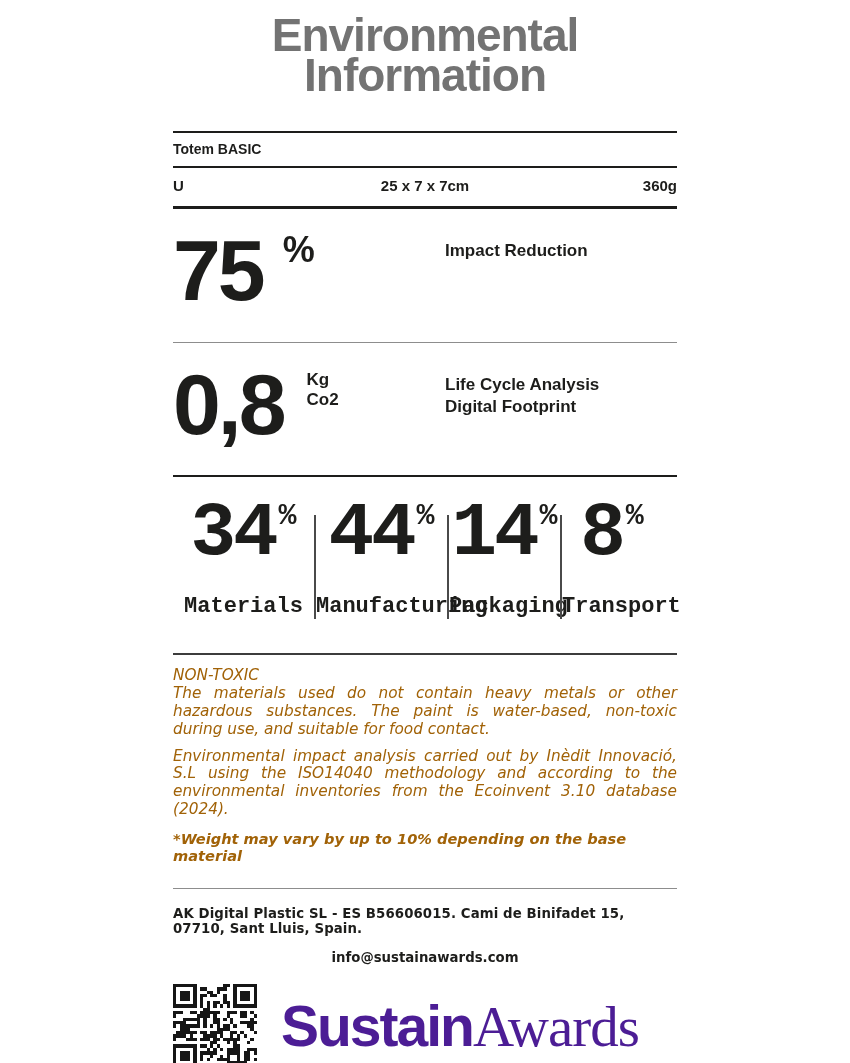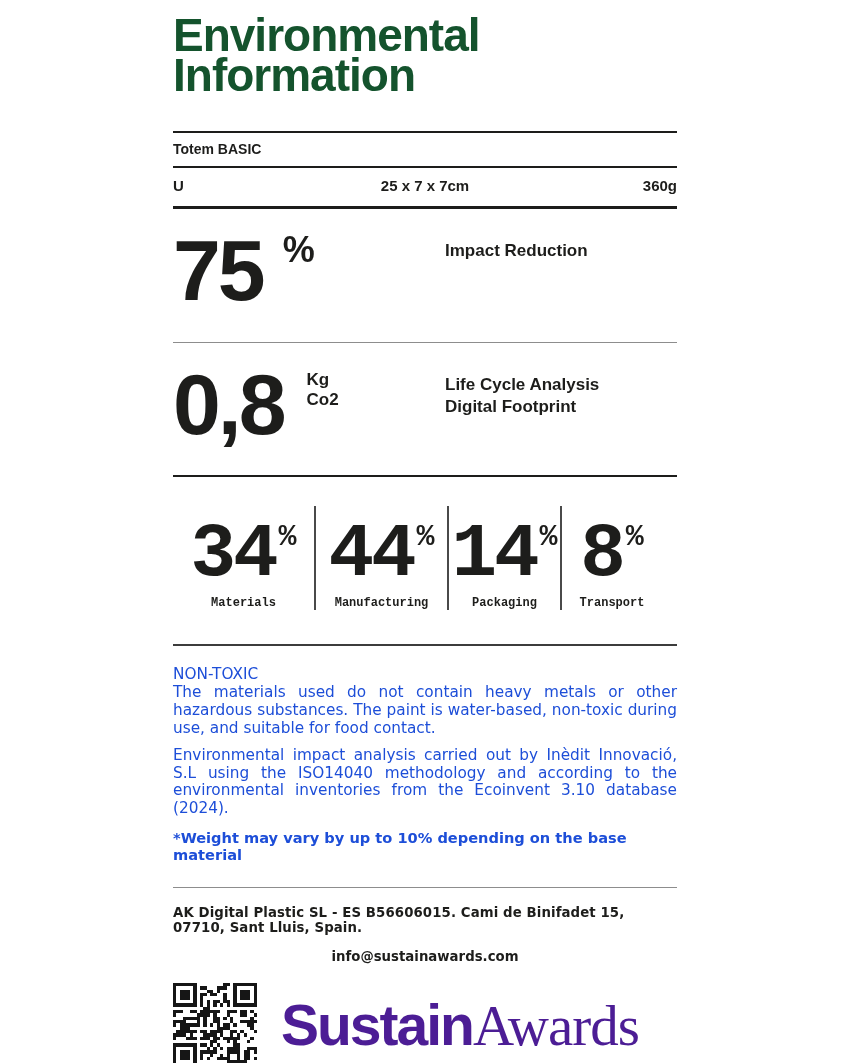--- a/index.html
+++ b/index.html
@@ -13,21 +13,22 @@
     overflow: hidden;
   }
   .content { width: 504px; margin: 0 auto; padding-top: 16px; }
 
   
   .title {
     font-weight: bold;
     font-size: 46px;
     line-height: 0.86;
     letter-spacing: -1px;
-    color: #14532d;
+    color: #737373;
+    text-align: center;
   }
   .title span { display: block; }
 
   
   .rule-b2 { border-top: 2px solid #1d1d1b; }
   .rule-b3 { border-top: 3px solid #1d1d1b; }
   .rule-g1 { border-top: 1px solid #8d8d8d; }
   .rule-d2 { border-top: 2px solid #3c3c3c; }
   .mt-title { margin-top: 36px; }
 
@@ -61,29 +62,30 @@
   
   .breakdown { display: flex; padding: 26px 0 34px; align-items: flex-end; font-family: Liberation Mono, monospace; }
   .break-col { text-align: center; }
   .bc1 { width: 141px; } .bc2 { width: 131px; } .bc3 { width: 111px; } .bc4 { width: 100px; }
   .break-sep { width: 2px; height: 104px; background: #4a4a4a; margin-top: 3px; }
   .break-num {
     display: inline-flex; align-items: flex-start; justify-content: center;
     font-weight: bold; font-size: 76px; line-height: 0.84; letter-spacing: -3px;
   }
   .break-pct { font-size: 30px; line-height: 1; margin-left: 3px; margin-top: -2px; letter-spacing: 0; }
-  .break-label { font-weight: bold; font-size: 12px; margin-top: 8px; }
+  .break-label { font-weight: bold; font-size: 22px; margin-top: 27px; }
 
   
   .notes {
-    padding-top: 20px;
+    padding-top: 12px;
     font-family: "DejaVu Sans", sans-serif;
     font-size: 15.3px; line-height: 1.17;
     text-align: justify; text-justify: inter-word;
-    color: #1d4ed8;
+    color: #a16207;
+    font-style: italic;
   }
   .notes .head { text-align: left; }
   .notes p + p { margin-top: 9px; }
   .weight-note {
     font-family: "DejaVu Sans", sans-serif;
     font-weight: bold; font-size: 14.6px;
     margin-top: 11px; text-align: left;
   }
   .mt-notes { margin-top: 24px; }
 

